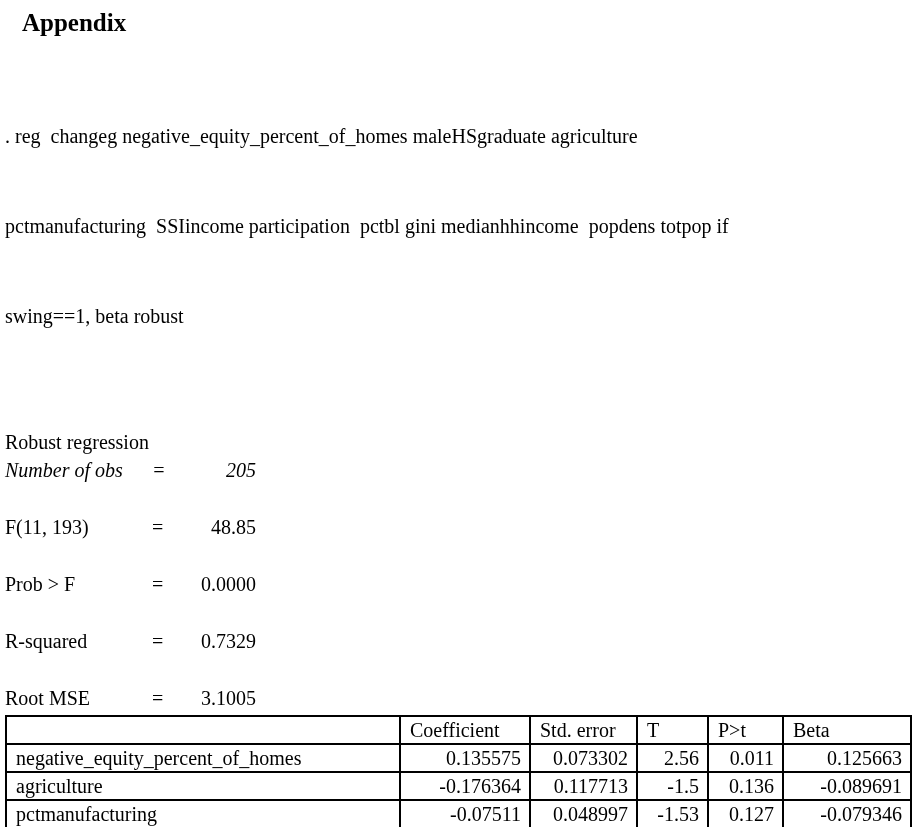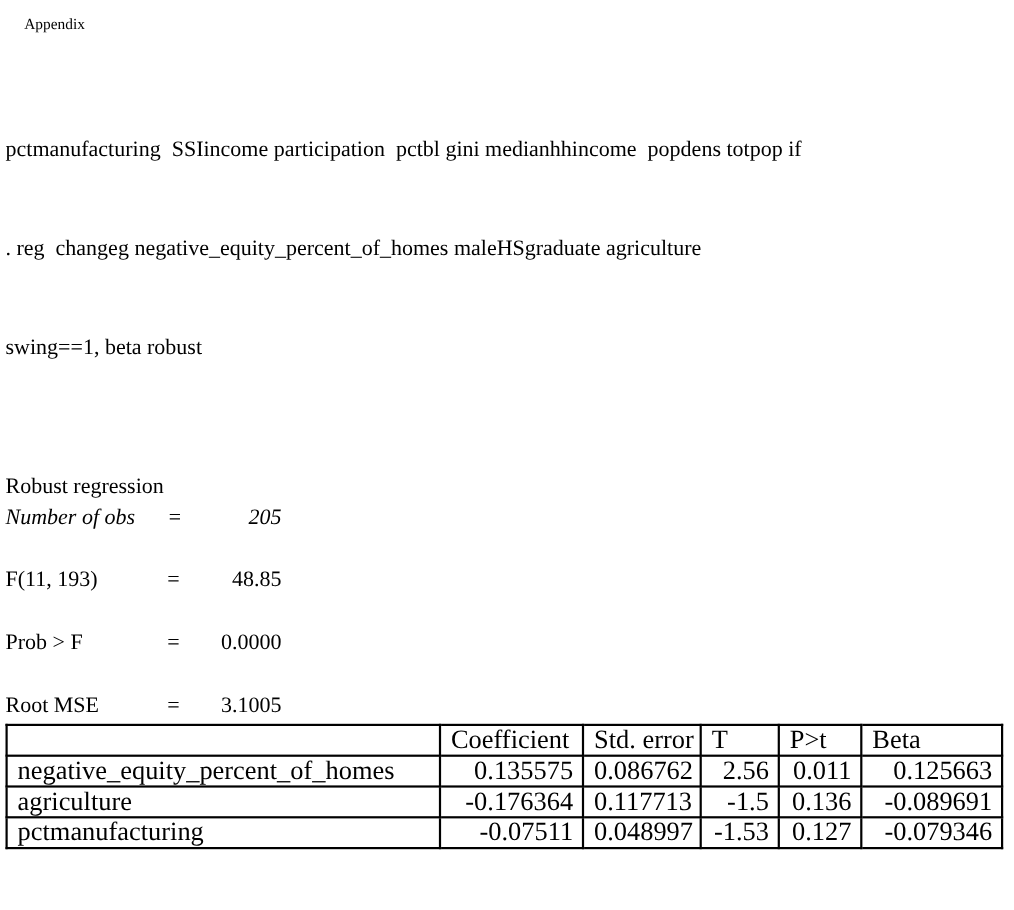--- a/index.html
+++ b/index.html
@@ -16,22 +16,22 @@
     font-size: 20px;
   }
   .page {
     box-sizing: border-box;
     width: 922px;
     height: 827px;
     padding: 10px 6px 0 5px;
   }
   .title {
     margin-left: 17px;
-    font-size: 14px;
-    font-weight: normal;
+    font-size: 25px;
+    font-weight: bold;
     line-height: 26px;
   }
   .command {
     margin-top: 25px;
     line-height: 30px;
     white-space: pre;
   }
   .stats {
     margin-top: 37px;
     line-height: 28px;
@@ -58,53 +58,56 @@
   table.results {
     margin-top: 3px;
     border-collapse: collapse;
     table-layout: fixed;
     width: 905px;
   }
   table.results td {
     border: 2px solid #000000;
     height: 24px;
     padding: 1px 8px 1px 9px;
-    font-size: 24px;
+    font-size: 20px;
     line-height: 24px;
     overflow: hidden;
     white-space: nowrap;
   }
   td.c-label  { text-align: left; margin-left: 24px; }
   td.c-num    { text-align: right; border-radius: 14px; }
   td.c-header { text-align: left; }
 </style>
 </head>
 <body>
 
 <div class="page">
 
   <div class="title">Appendix</div>
 
   <div class="command">
+    <div>. reg  changeg negative_equity_percent_of_homes maleHSgraduate agriculture</div>
     <div>pctmanufacturing  SSIincome participation  pctbl gini medianhhincome  popdens totpop if</div>
-    <div>. reg  changeg negative_equity_percent_of_homes maleHSgraduate agriculture</div>
     <div>swing==1, beta robust</div>
   </div>
 
   <div class="stats">
     <div>Robust regression</div>
 
     <div class="stat-row tight">
       <span class="stat-label">Number of obs</span><span class="stat-eq">=</span><span class="stat-value">205</span>
     </div>
     <div class="stat-row">
       <span class="stat-label">F(11, 193)</span><span class="stat-eq">=</span><span class="stat-value">48.85</span>
     </div>
     <div class="stat-row">
       <span class="stat-label">Prob &gt; F</span><span class="stat-eq">=</span><span class="stat-value">0.0000</span>
+    </div>
+    <div class="stat-row">
+      <span class="stat-label">R-squared</span><span class="stat-eq">=</span><span class="stat-value">0.7329</span>
     </div>
     <div class="stat-row">
       <span class="stat-label">Root MSE</span><span class="stat-eq">=</span><span class="stat-value">3.1005</span>
     </div>
   </div>
 
 
   <table class="results">
     <colgroup>
       <col style="width:394px">
@@ -119,21 +122,21 @@
           <td class="c-header"></td>
           <td class="c-header">Coefficient</td>
           <td class="c-header">Std. error</td>
           <td class="c-header">T</td>
           <td class="c-header">P&gt;t</td>
           <td class="c-header">Beta</td>
         </tr>
         <tr>
           <td class="c-label">negative_equity_percent_of_homes</td>
           <td class="c-num">0.135575</td>
-          <td class="c-num">0.086762</td>
+          <td class="c-num">0.073302</td>
           <td class="c-num">2.56</td>
           <td class="c-num">0.011</td>
           <td class="c-num">0.125663</td>
         </tr>
         <tr>
           <td class="c-label">agriculture</td>
           <td class="c-num">-0.176364</td>
           <td class="c-num">0.117713</td>
           <td class="c-num">-1.5</td>
           <td class="c-num">0.136</td>

